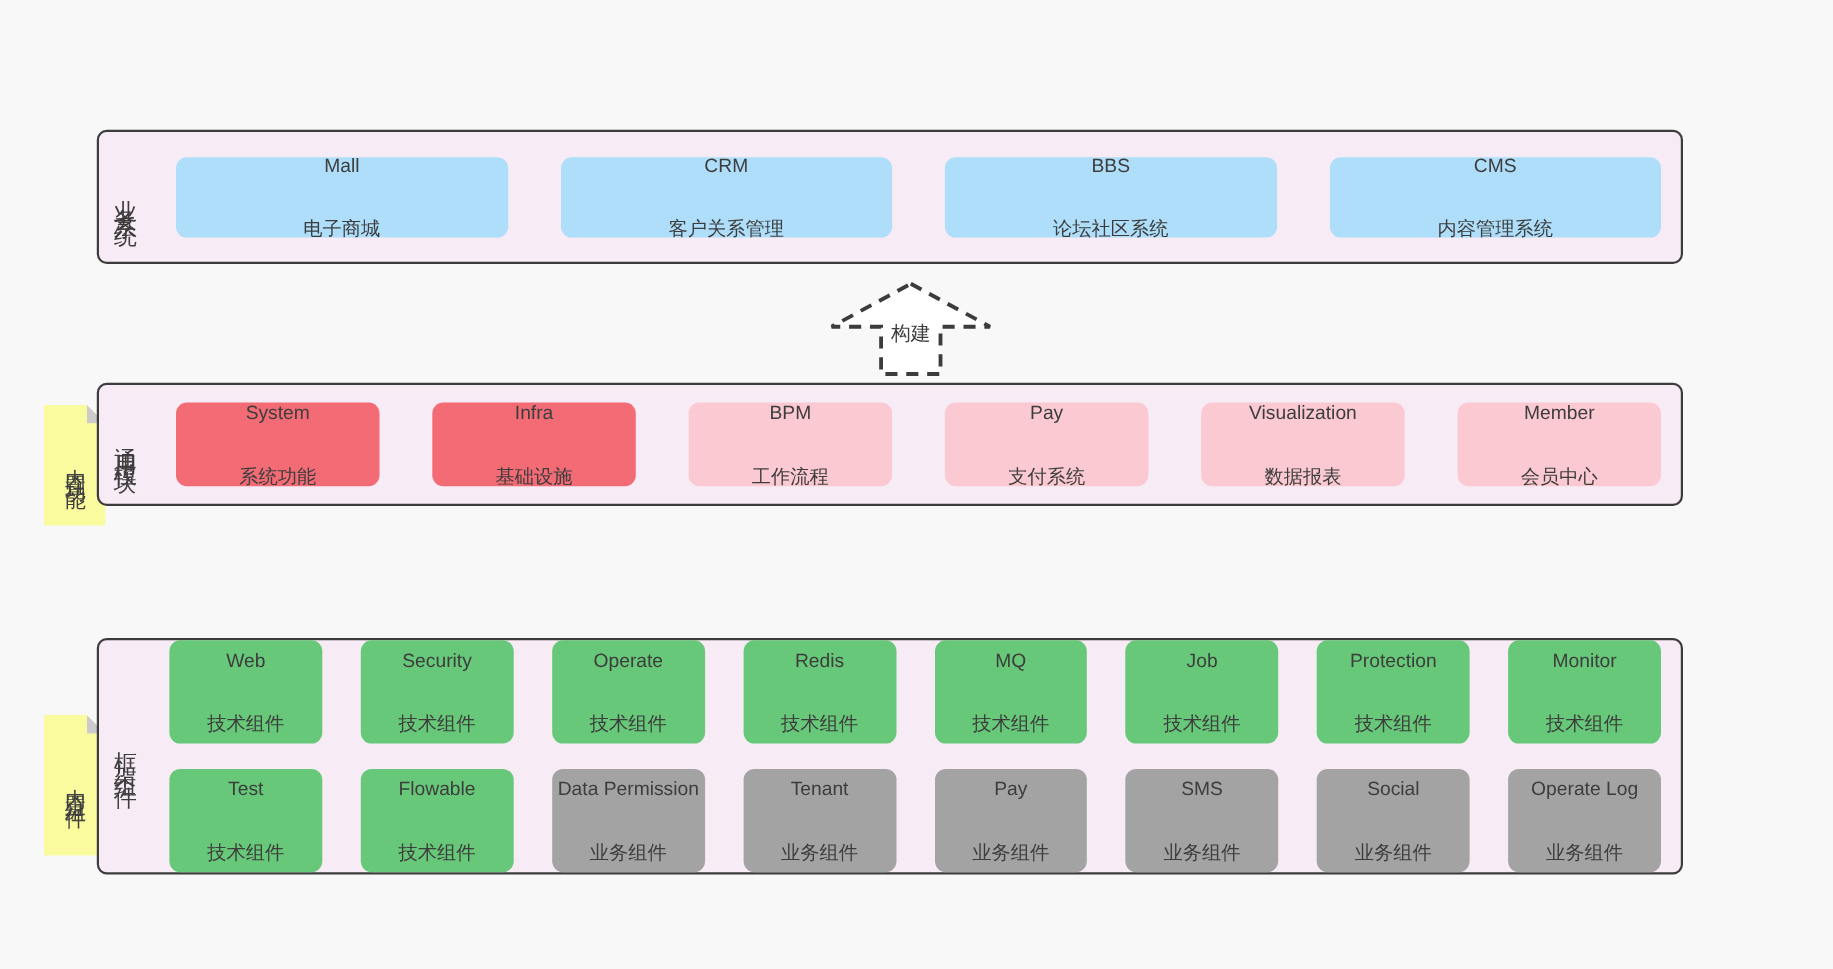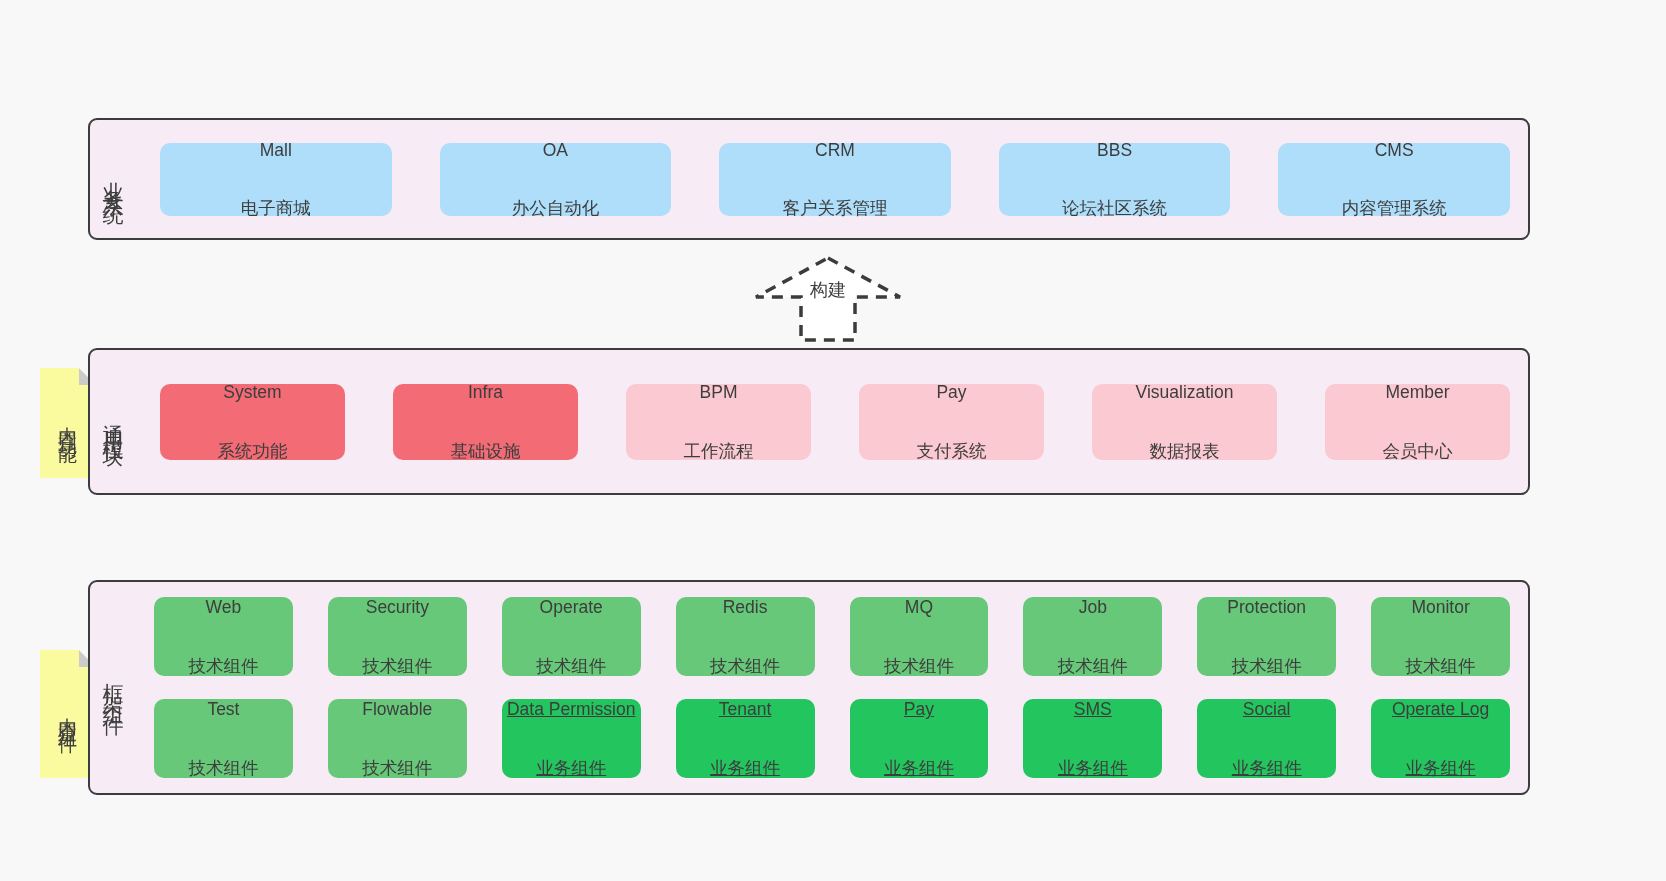--- a/index.html
+++ b/index.html
@@ -6,48 +6,48 @@
   .canvas {
     position:relative; width:1666px; height:881px; overflow:hidden;
     font-family:"Liberation Sans", sans-serif; color:#3d3d3d; background:#f8f8f8;
   }
   .panel {
     position:absolute; left:88px; width:1442px; box-sizing:border-box;
     background:#f7ecf5; border:2px solid #3c3c3c; border-radius:9px;
     display:flex; align-items:center; z-index:2;
   }
   .panel-business   { top:118px; height:122px; }
-  .panel-modules    { top:348px; height:147px; }
+  .panel-modules    { top:348px; height:112px; }
   .panel-components { top:580px; height:215px; }
 
   .side-label {
     writing-mode:vertical-rl; text-orientation:upright;
     font-size:21px; letter-spacing:7px; line-height:1;
     margin-left:13px; flex:0 0 auto; color:#3d3d3d; white-space:nowrap;
   }
   .panel-components .side-label { letter-spacing:11px; }
 
   .boxes { flex:1; display:flex; gap:48px; padding:0 18px 0 36px; }
   .box {
     flex:1; border-radius:10px; display:flex; flex-direction:column;
     align-items:center; justify-content:center; text-align:center;
     font-size:17.5px; line-height:1.5; padding:2px 4px; box-sizing:border-box;gap:32px;
   }
   .panel-business .box { height:73px; }
   .panel-modules  .box { height:76px; }
 
   .comp-grid { flex:1; display:flex; flex-direction:column; gap:23px; padding:0 18px 0 30px; }
   .comp-row  { display:flex; gap:35px; }
-  .comp-row .box { height:79px; }
+  .comp-row .box { height:94px; }
 
   .blue       { background:#aedefa; }
   .red        { background:#f26b75; }
   .pink       { background:#fbc9d2; }
   .green      { background:#66c878; }
-  .lightgreen { background:#22c55e;text-decoration:underline; }
+  .lightgreen { background:#a3a3a3; }
 
   .sticky {
     position:absolute; left:40px; width:56px; background:#fafa9e; z-index:1;
     display:flex; align-items:center; justify-content:center;
     clip-path:polygon(0 0, calc(100% - 17px) 0, 100% 17px, 100% 100%, 0 100%);
   }
   .sticky-modules    { top:368px; height:110px; }
   .sticky-components { top:650px; height:128px; }
   .sticky .fold {
     position:absolute; top:0; right:0; width:17px; height:17px;
@@ -56,39 +56,35 @@
   .sticky-label {
     writing-mode:vertical-rl; text-orientation:upright;
     font-size:19px; letter-spacing:6px; line-height:1; color:#3d3d3d;
   }
 
   .up-arrow { position:absolute; width:152px; height:88px; z-index:3; }
   .arrow-build     { left:752px; top:255px; }
   .arrow-implement { left:766px; top:486px; }
   .up-arrow svg { position:absolute; left:0; top:0; }
   .arrow-label {
-    position:absolute; left:0; right:0; top:23px; text-align:center;
+    position:absolute; left:0; right:0; top:36px; text-align:center;
     font-size:18px; color:#3d3d3d;
   }
 </style>
 </head>
 <body>
 
 <div class="canvas">
 
   <div class="panel panel-business">
     <div class="side-label">业务系统</div>
     <div class="boxes">
       <div class="box blue">
         <div>Mall</div>
         <div>电子商城</div>
-      </div>
-      <div class="box blue">
-        <div>OA</div>
-        <div>办公自动化</div>
       </div>
       <div class="box blue">
         <div>CRM</div>
         <div>客户关系管理</div>
       </div>
       <div class="box blue">
         <div>BBS</div>
         <div>论坛社区系统</div>
       </div>
       <div class="box blue">

